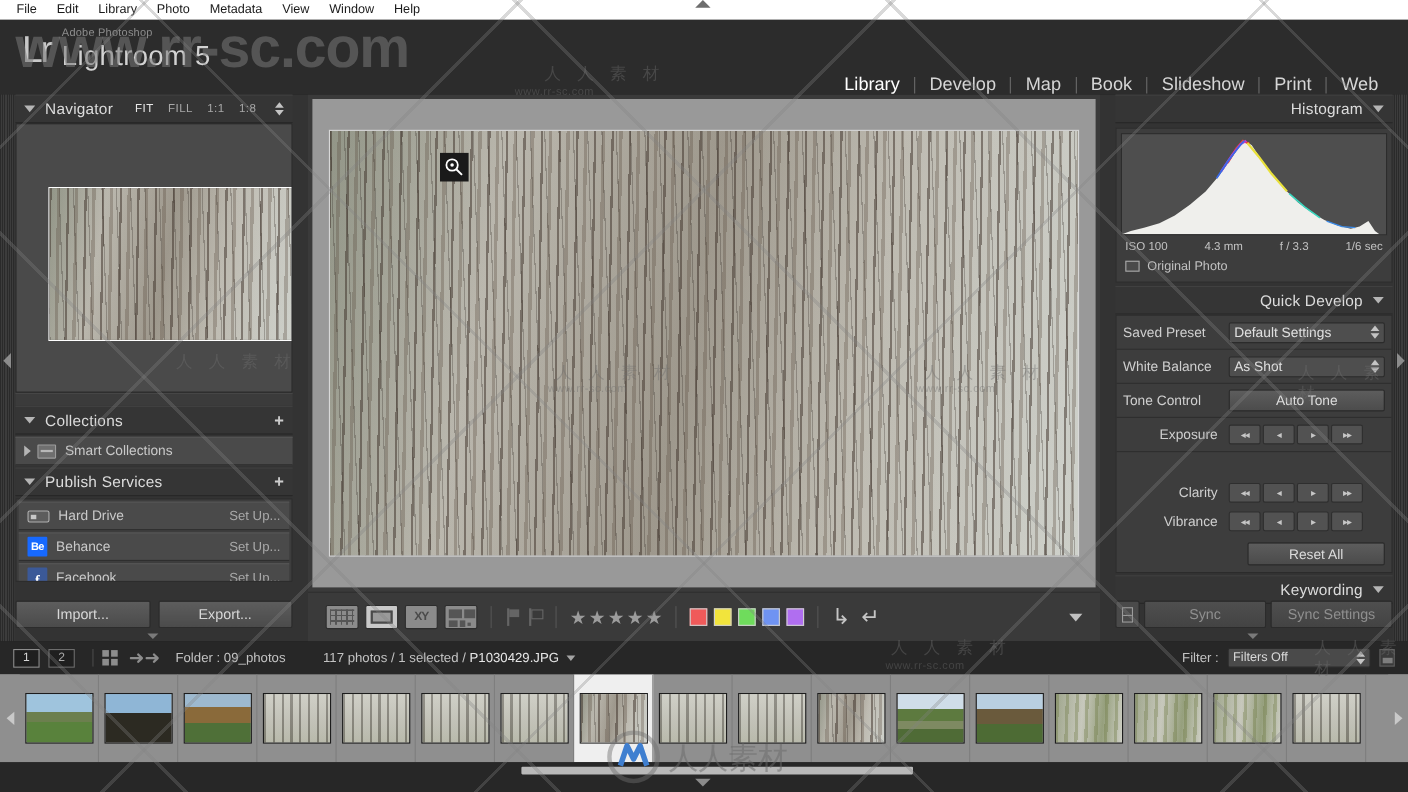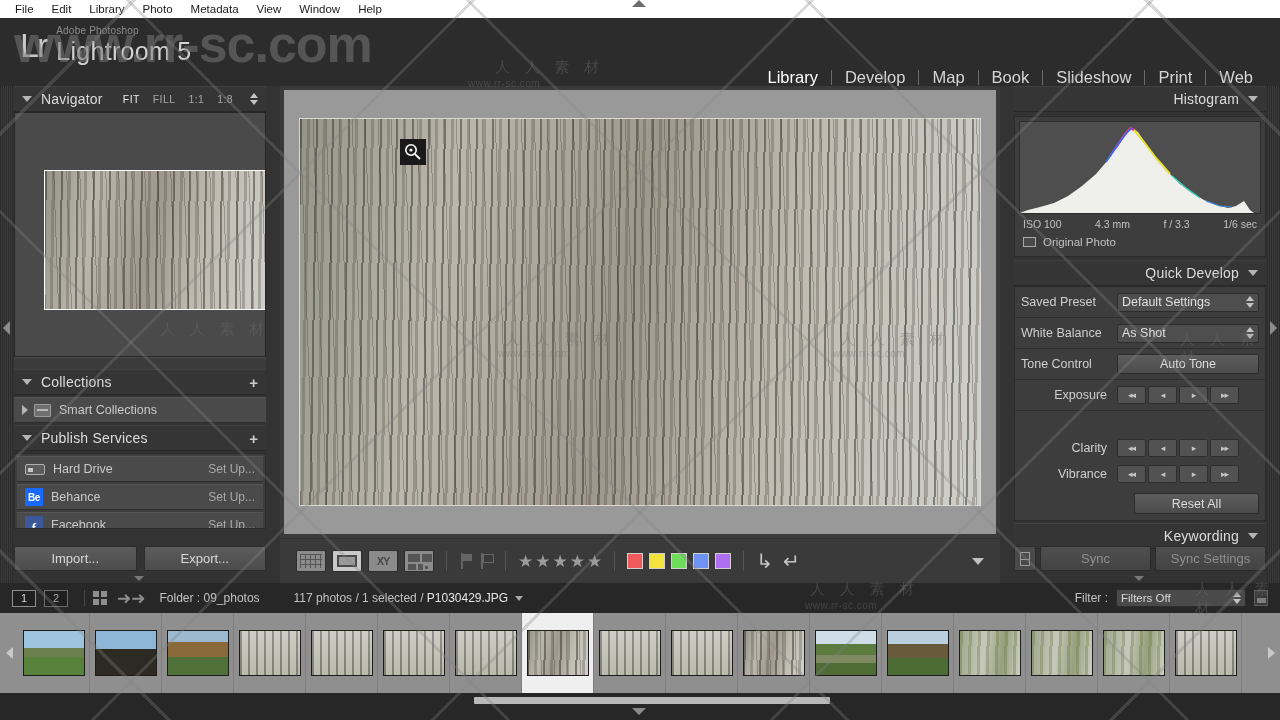--- a/index.html
+++ b/index.html
@@ -895,14 +895,21 @@
   <div class="wm wm-cn" style="left:160px;top:320px;">人 人 素 材</div>
   <div class="wm wm-cn" style="left:505px;top:330px;">人 人 素 材</div>
   <div class="wm wm-cn" style="left:840px;top:330px;">人 人 素 材</div>
   <div class="wm wm-cn" style="left:1180px;top:330px;">人 人 素 材</div>
   <div class="wm wm-cn" style="left:810px;top:580px;">人 人 素 材</div>
   <div class="wm wm-cn" style="left:1195px;top:580px;">人 人 素 材</div>
   <div class="wm wm-url" style="left:498px;top:348px;">www.rr-sc.com</div>
   <div class="wm wm-url" style="left:833px;top:348px;">www.rr-sc.com</div>
   <div class="wm wm-url" style="left:805px;top:600px;">www.rr-sc.com</div>
   <div class="wm wm-url" style="left:468px;top:78px;">www.rr-sc.com</div>
+  <div class="wm wm-logo" style="left:550px;top:662px;">
+    <svg width="180" height="52" viewBox="0 0 180 52">
+      <circle cx="26" cy="26" r="22" fill="none" stroke="rgba(110,110,110,.45)" stroke-width="4"></circle>
+      <path d="M14,34 L20,16 L26,28 L32,16 L38,34" fill="none" stroke="#3f7fd0" stroke-width="5" stroke-linejoin="round"></path>
+      <text x="58" y="36" font-family="DejaVu Sans, sans-serif" font-size="27" fill="rgba(105,105,105,.5)">人人素材</text>
+    </svg>
+  </div>
 
 </div>
 
 </body></html>

